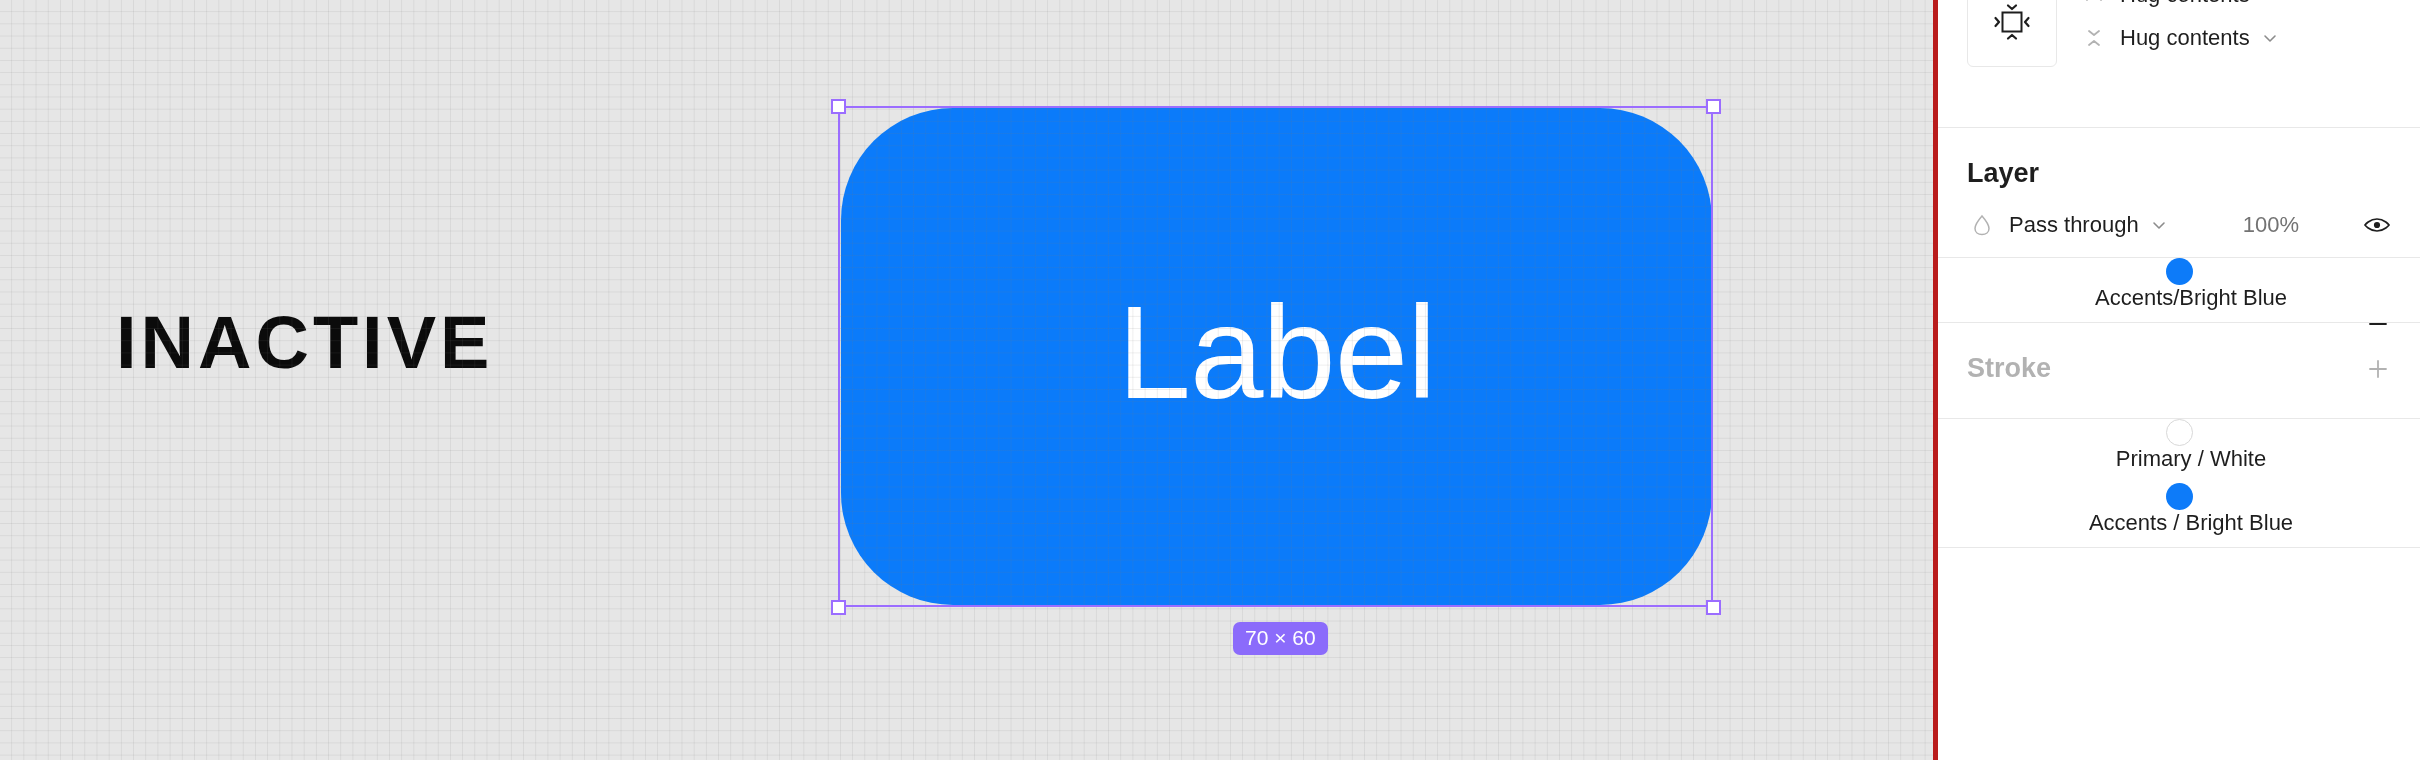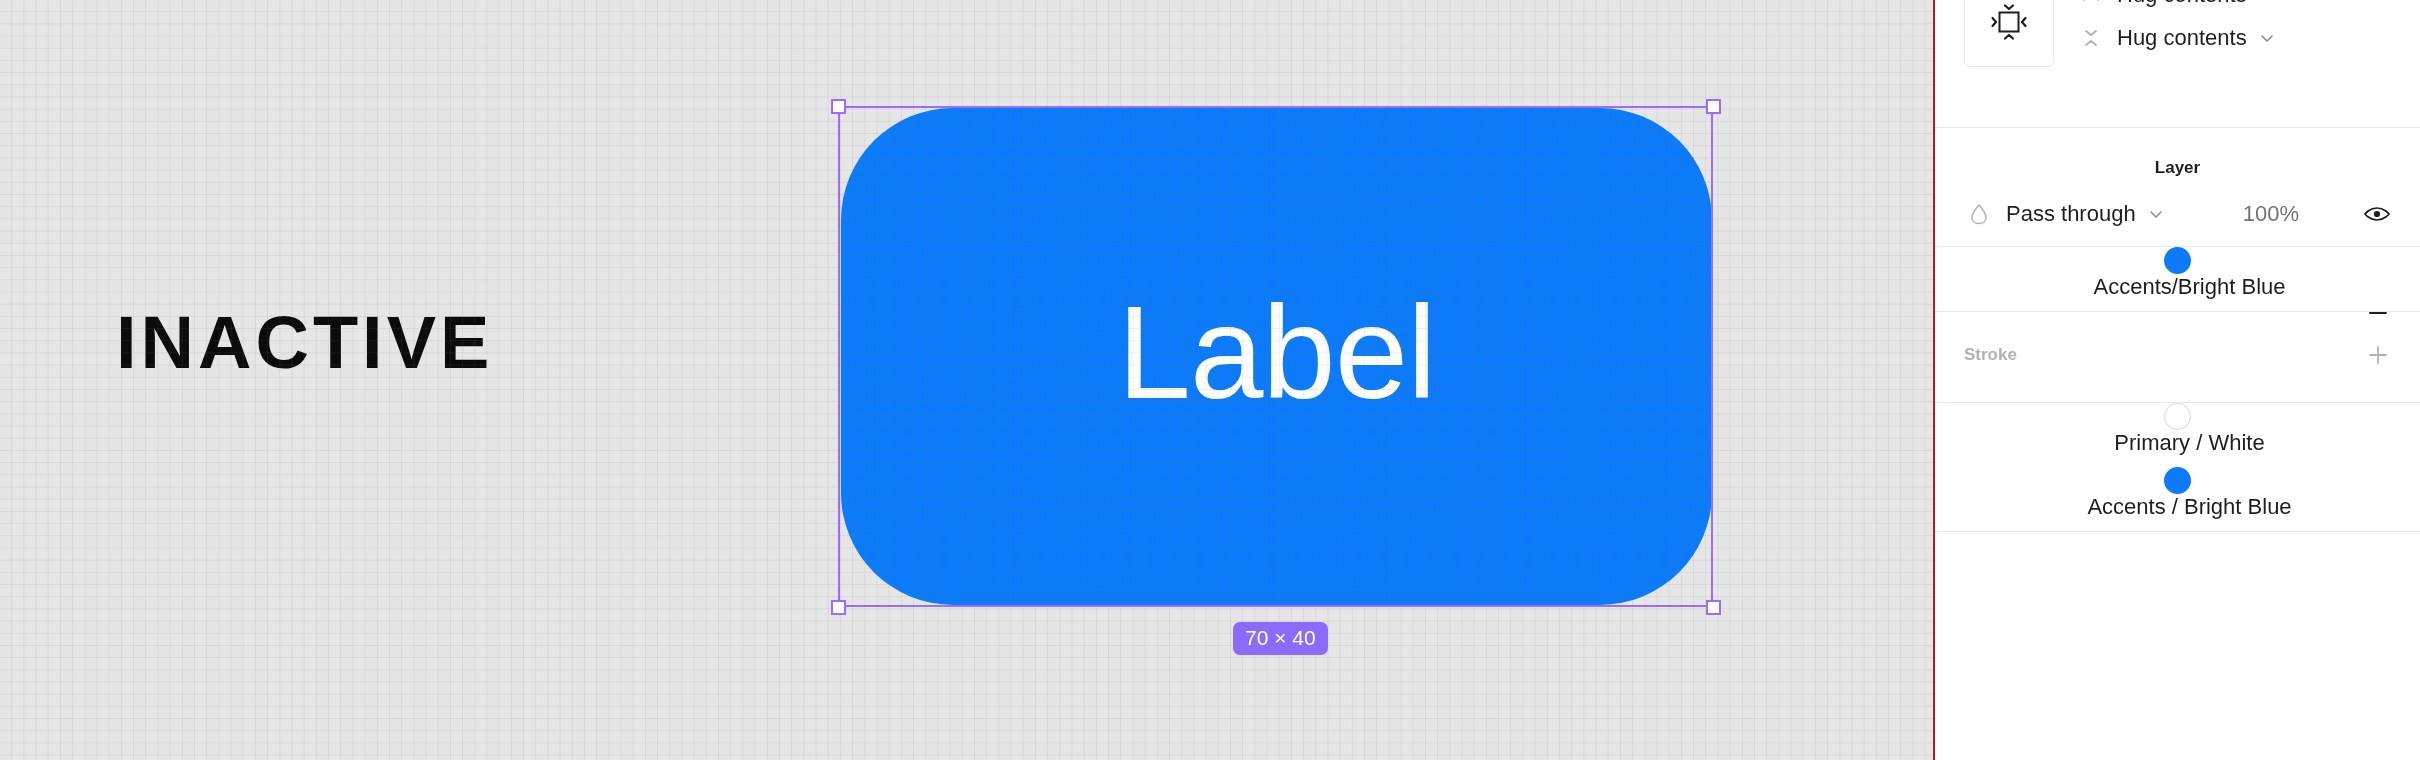--- a/index.html
+++ b/index.html
@@ -118,21 +118,21 @@
     z-index: 7;
     white-space: nowrap;
   }
 
   
   .panel {
     position: relative;
     width: 487px;
     height: 760px;
     background: #ffffff;
-    border-left: 2px solid #b91c1c;
+    border-left: 5px solid #b91c1c;
     box-sizing: border-box;
     flex: none;
   }
   .divider {
     height: 1px;
     background: #e8e8e8;
     width: 100%;
   }
 
   
@@ -182,26 +182,25 @@
     margin-left: 11px;
     display: flex;
     align-items: center;
   }
 
   
   .section {
     padding: 0 29px;
   }
   .section-title {
-    font-size: 17px;
+    font-size: 27px;
     font-weight: 700;
     color: #1e1e1e;
     padding-top: 30px;
     padding-bottom: 4px;
-    text-align: center;
   }
   .section-title.muted {
     font-weight: 700;
     color: #b2b2b2;
   }
 
   .row {
     display: flex;
     align-items: center;
     height: 64px;
@@ -271,21 +270,21 @@
     </div>
 
     <div class="canvas-grid"></div>
 
     <div class="selection-box"></div>
     <div class="sel-handle tl"></div>
     <div class="sel-handle tr"></div>
     <div class="sel-handle bl"></div>
     <div class="sel-handle br"></div>
 
-    <div class="size-badge">70 × 40</div>
+    <div class="size-badge">70 × 60</div>
   </div>
 
   <div class="panel">
 
     <div class="resize-section">
 
       <div class="constraint-box">
         <svg width="56" height="56" viewBox="0 0 56 56" fill="none">
           <rect x="18.5" y="18.5" width="19" height="19" stroke="#1e1e1e" stroke-width="2"></rect>
           <path d="M24 11.5 L28 15 L32 11.5" stroke="#1e1e1e" stroke-width="2.2" fill="none" stroke-linecap="round" stroke-linejoin="round"></path>

